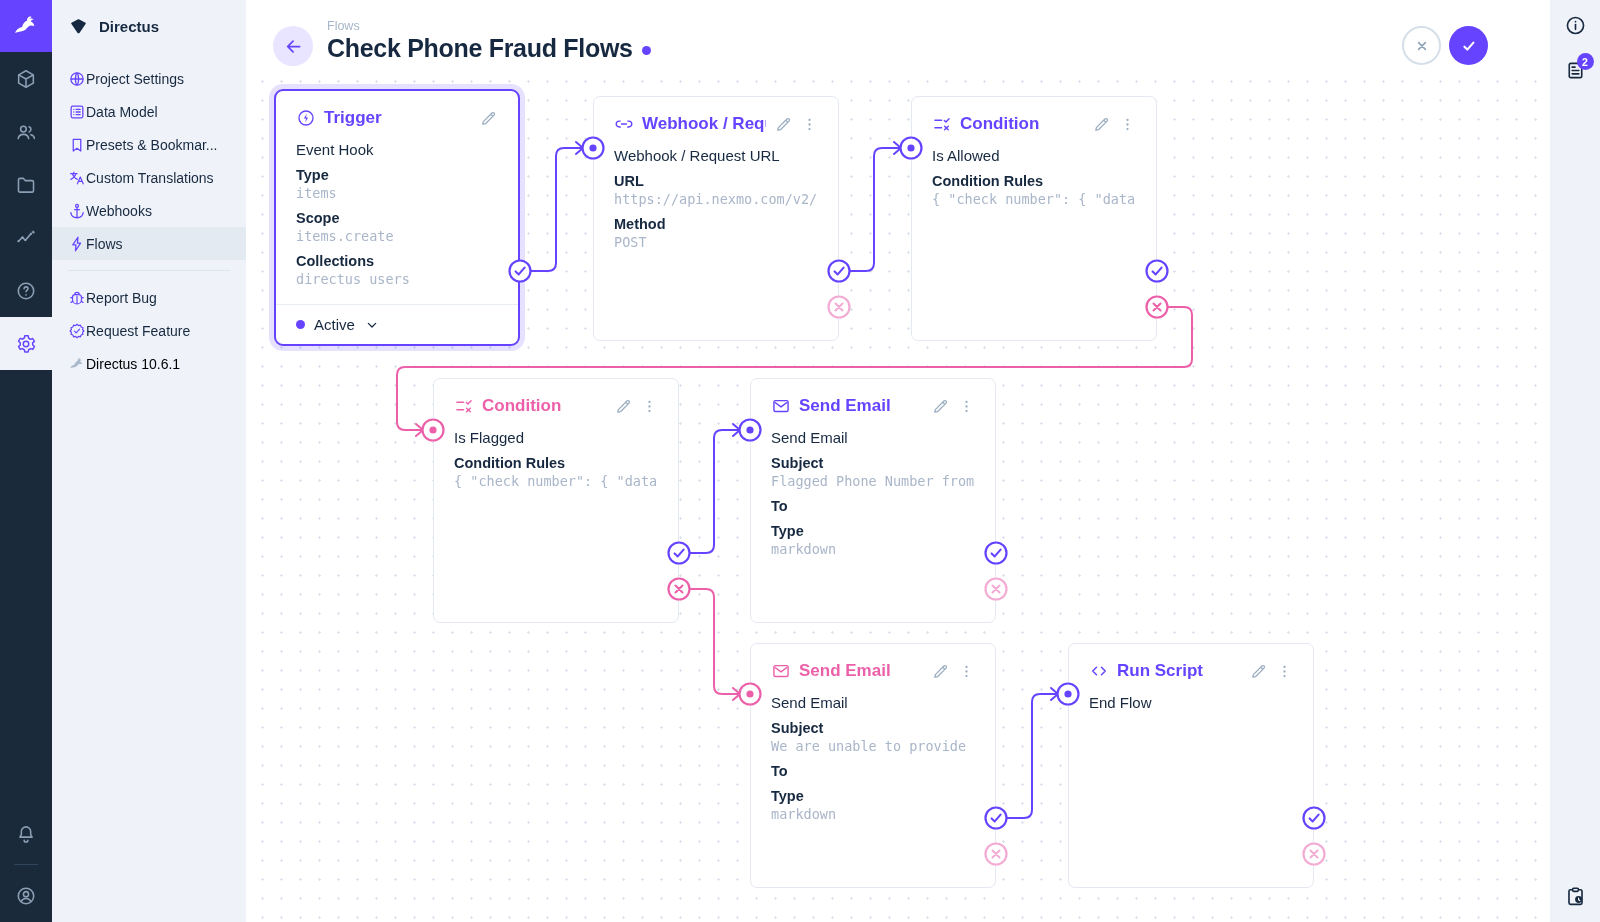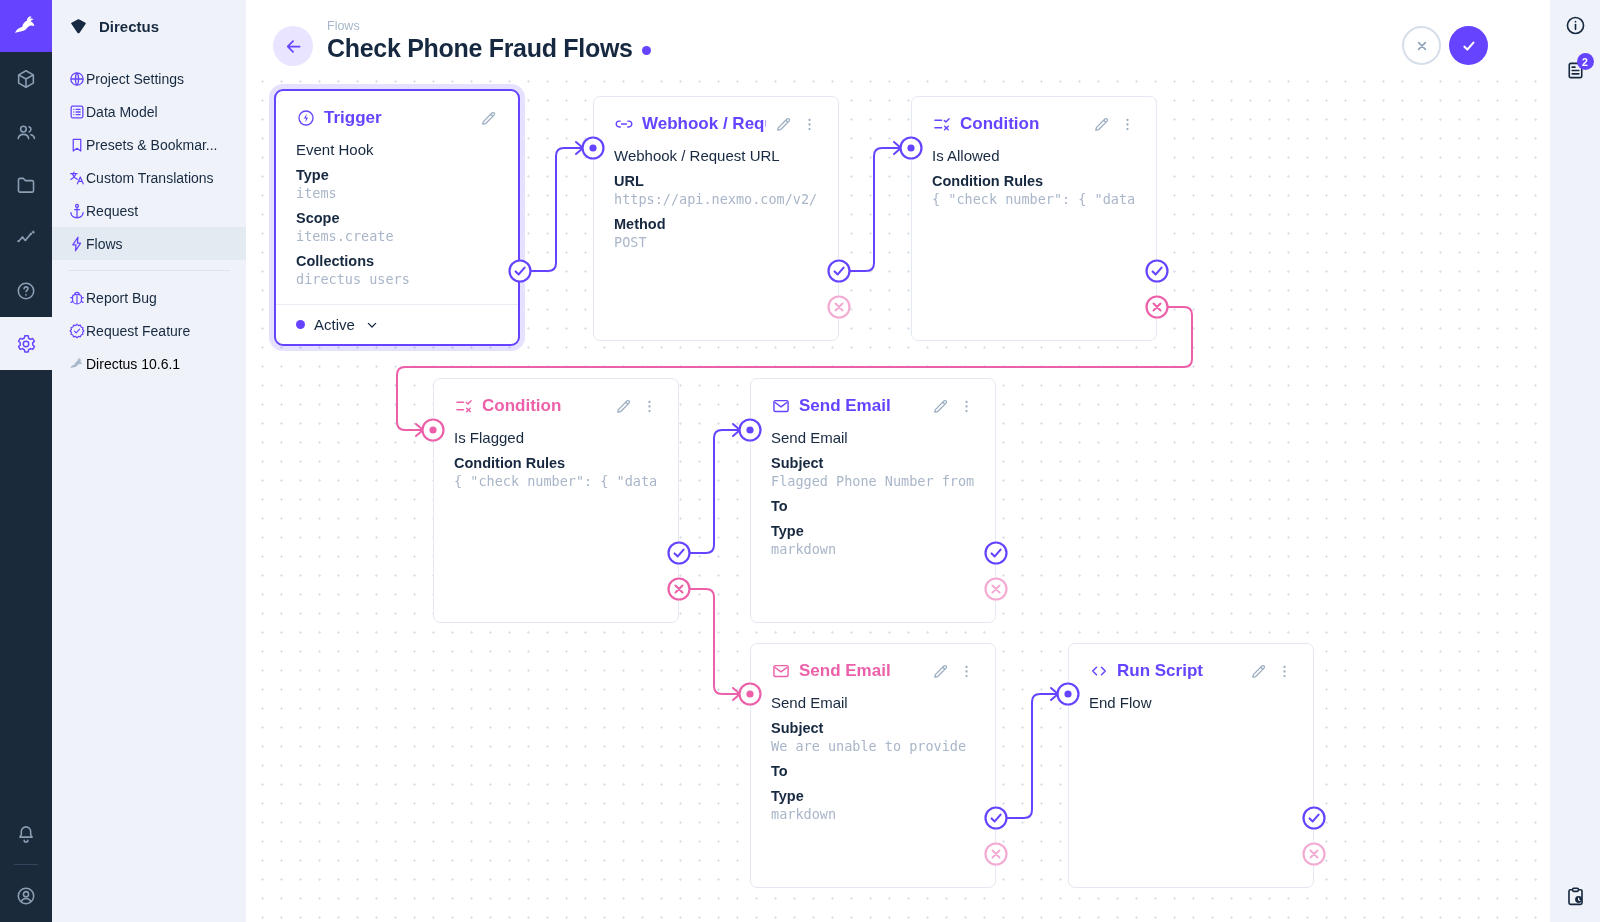--- a/index.html
+++ b/index.html
@@ -205,21 +205,21 @@
           </span>
           <span>Custom Translations</span>
         </div>
         <div class="nav-item">
           <span style="display: flex;">
             <svg viewBox="0 0 24 24" fill="none" stroke="currentColor" stroke-width="1.7" stroke-linecap="round">
               <circle cx="12" cy="5.2" r="1.9"></circle>
               <path d="M12 7.1V21M12 21c-4.2 0-7.6-2.9-8.2-6.9M12 21c4.2 0 7.6-2.9 8.2-6.9M8.8 10.2h6.4"></path>
             </svg>
           </span>
-          <span>Request</span>
+          <span>Webhooks</span>
         </div>
         <div class="nav-item active">
           <span style="display: flex;">
             <svg viewBox="0 0 24 24" fill="none" stroke="currentColor" stroke-width="1.7" stroke-linejoin="round">
               <path d="M13.2 3 6.4 13.1h4.2L10 21l6.8-10.1h-4.2Z"></path>
             </svg>
           </span>
           <span>Flows</span>
         </div>
       </div>

